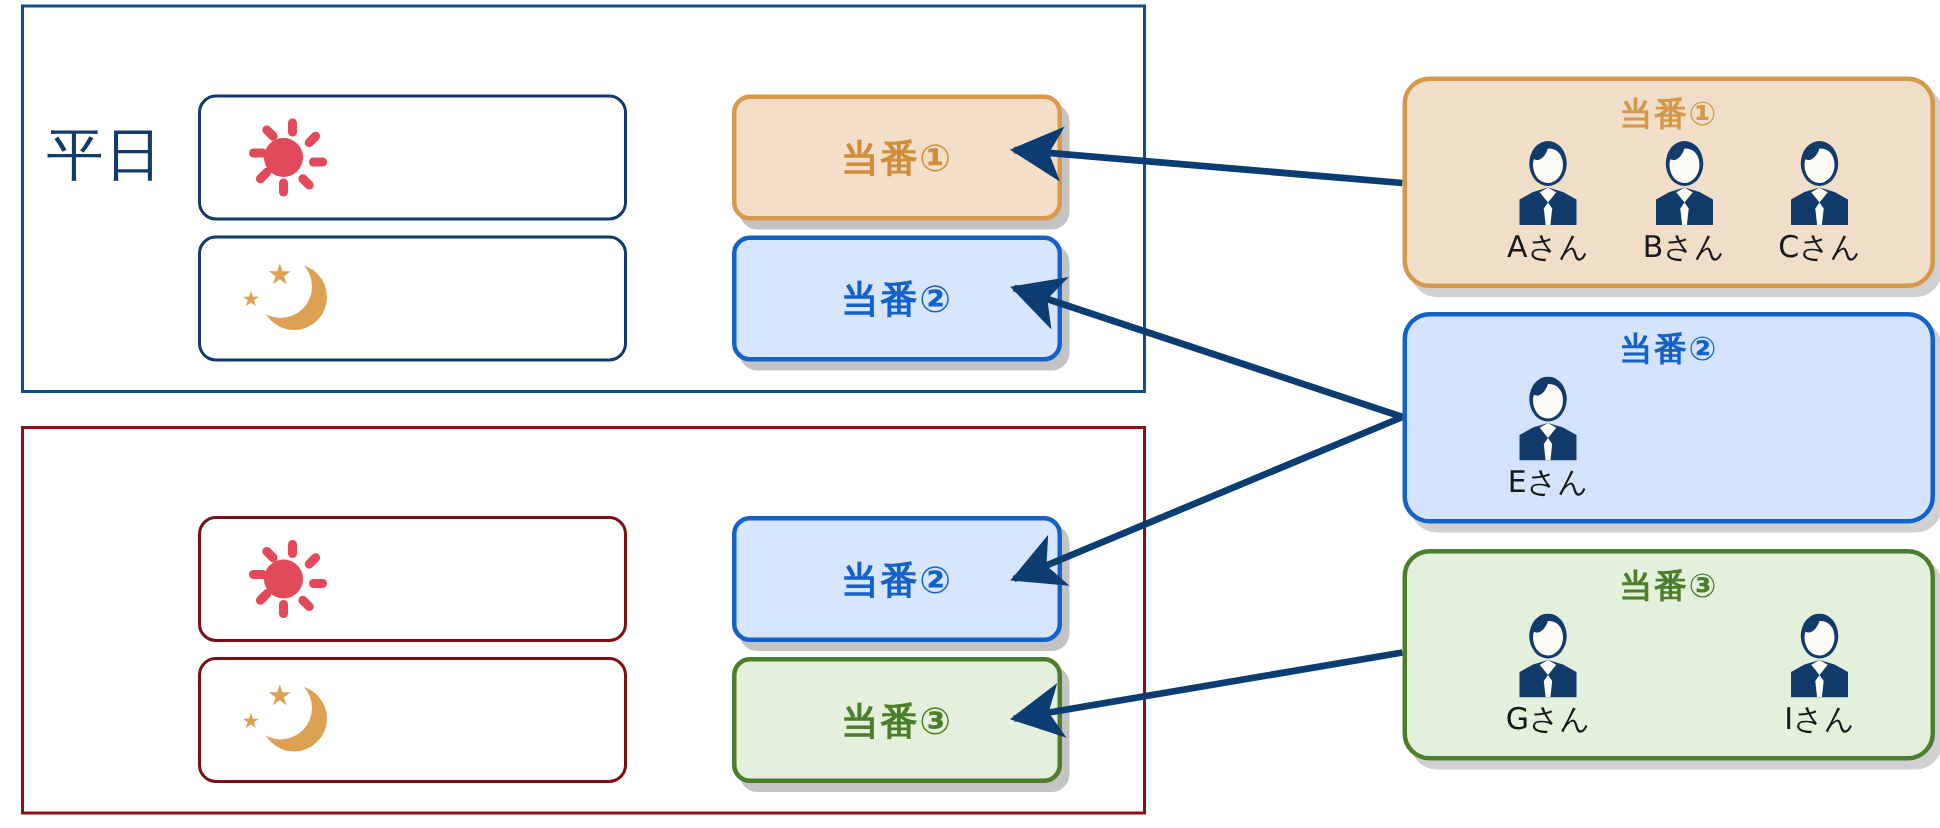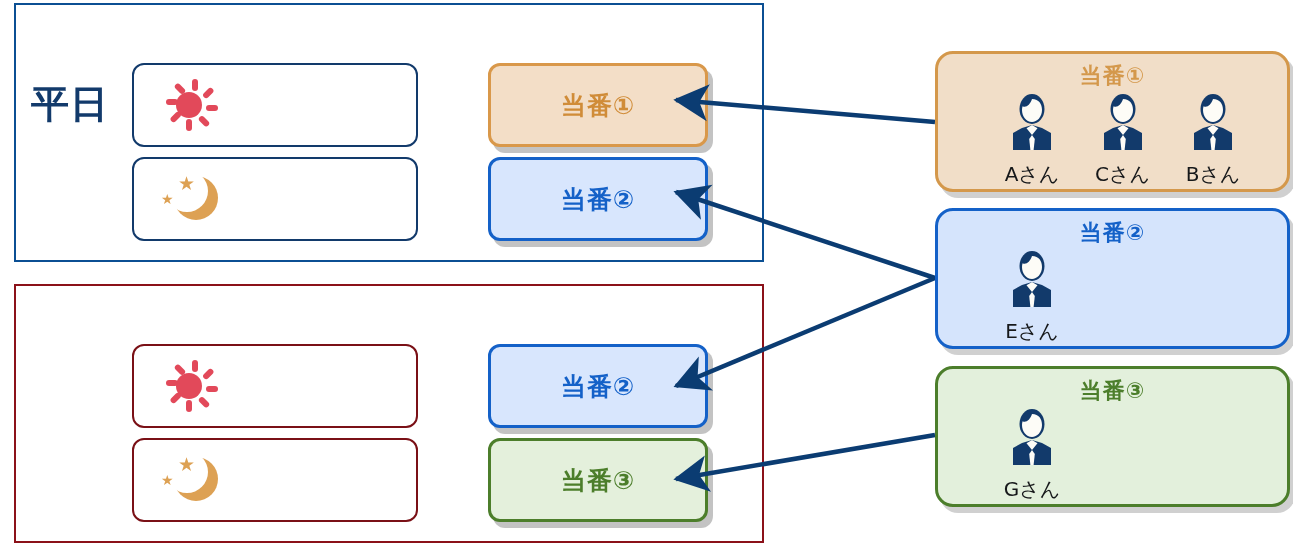--- a/index.html
+++ b/index.html
@@ -12,21 +12,21 @@
   }
   .stage{position:absolute;left:0;top:0;width:1293px;height:552px;}
 
   
   .daygroup{position:absolute;box-sizing:border-box;background:transparent;}
   .daygroup.weekday{left:14px;top:3px;width:750px;height:259px;border:2px solid #0B4F93;}
   .daygroup.holiday{left:14px;top:284px;width:750px;height:259px;border:2px solid #8B1119;}
 
   .daylabel{
     position:absolute;
-    font-size:38px;font-weight:bold;letter-spacing:1px;
+    font-size:38px;font-weight:normal;letter-spacing:1px;
     white-space:nowrap;line-height:1;
   }
   .daylabel.weekday{left:31px;top:85px;color:#123A6B;}
   .daylabel.holiday{left:31px;top:366px;color:#9B1B1B;}
 
   
   .shiftbox{
     position:absolute;box-sizing:border-box;
     width:286px;height:84px;border-radius:12px;
     background:transparent;
@@ -90,21 +90,21 @@
   }
   .team.t1 .team-title{color:#D4984B;}
   .team.t2 .team-title{color:#1461C8;}
   .team.t3 .team-title{color:#4C7E2B;}
   .team .members{
     position:absolute;left:50px;right:30px;top:40px;
     display:flex;justify-content:space-between;
   }
   .member{width:88px;display:flex;flex-direction:column;align-items:center;}
   .member .pname{
-    margin-top:11px;font-size:20px;color:#16181A;white-space:nowrap;
+    margin-top:1px;font-size:20px;color:#16181A;white-space:nowrap;
     font-family:"DejaVu Sans","Liberation Sans",sans-serif;
   }
 
   
   .arrows{position:absolute;left:0;top:0;width:1293px;height:552px;pointer-events:none;}
 </style>
 </head>
 <body>
 
 <div class="stage">
@@ -200,31 +200,31 @@
         <div class="pname">Aさん</div>
       </div>
       <div class="member">
         <svg width="46" height="56" viewBox="0 0 46 56">
           <ellipse cx="23" cy="15" rx="12.5" ry="15" fill="#123A6B"></ellipse>
           <path d="M23,5 C30,5 33,10 33,16 C33,23 28,28 23,28 C17,28 13,22 13,16 C13,14.6 13.2,13.4 13.6,12.2 C17,14 21,11 23,5 Z" fill="#FDFCF7"></path>
           <path d="M23,31 L13,34 L4,39 L4,56 L42,56 L42,39 L33,34 Z" fill="#123A6B"></path>
           <path d="M23,31 L17.5,34.2 L23,41 L28.5,34.2 Z" fill="#FDFCF7"></path>
           <path d="M23,41 L20.2,45 L21.4,56 L24.6,56 L25.8,45 Z" fill="#FDFCF7"></path>
         </svg>
+        <div class="pname">Bさん</div>
+      </div>
+      <div class="member">
+        <svg width="46" height="56" viewBox="0 0 46 56">
+          <ellipse cx="23" cy="15" rx="12.5" ry="15" fill="#123A6B"></ellipse>
+          <path d="M23,5 C30,5 33,10 33,16 C33,23 28,28 23,28 C17,28 13,22 13,16 C13,14.6 13.2,13.4 13.6,12.2 C17,14 21,11 23,5 Z" fill="#FDFCF7"></path>
+          <path d="M23,31 L13,34 L4,39 L4,56 L42,56 L42,39 L33,34 Z" fill="#123A6B"></path>
+          <path d="M23,31 L17.5,34.2 L23,41 L28.5,34.2 Z" fill="#FDFCF7"></path>
+          <path d="M23,41 L20.2,45 L21.4,56 L24.6,56 L25.8,45 Z" fill="#FDFCF7"></path>
+        </svg>
         <div class="pname">Cさん</div>
-      </div>
-      <div class="member">
-        <svg width="46" height="56" viewBox="0 0 46 56">
-          <ellipse cx="23" cy="15" rx="12.5" ry="15" fill="#123A6B"></ellipse>
-          <path d="M23,5 C30,5 33,10 33,16 C33,23 28,28 23,28 C17,28 13,22 13,16 C13,14.6 13.2,13.4 13.6,12.2 C17,14 21,11 23,5 Z" fill="#FDFCF7"></path>
-          <path d="M23,31 L13,34 L4,39 L4,56 L42,56 L42,39 L33,34 Z" fill="#123A6B"></path>
-          <path d="M23,31 L17.5,34.2 L23,41 L28.5,34.2 Z" fill="#FDFCF7"></path>
-          <path d="M23,41 L20.2,45 L21.4,56 L24.6,56 L25.8,45 Z" fill="#FDFCF7"></path>
-        </svg>
-        <div class="pname">Bさん</div>
       </div>
     </div>
   </div>
 
   <div class="team t2" style="left:935px;top:208px;">
     <div class="team-title">当番②</div>
     <div class="members">
       <div class="member">
         <svg width="46" height="56" viewBox="0 0 46 56">
           <ellipse cx="23" cy="15" rx="12.5" ry="15" fill="#123A6B"></ellipse>
@@ -244,16 +244,26 @@
       <div class="member">
         <svg width="46" height="56" viewBox="0 0 46 56">
           <ellipse cx="23" cy="15" rx="12.5" ry="15" fill="#123A6B"></ellipse>
           <path d="M23,5 C30,5 33,10 33,16 C33,23 28,28 23,28 C17,28 13,22 13,16 C13,14.6 13.2,13.4 13.6,12.2 C17,14 21,11 23,5 Z" fill="#FDFCF7"></path>
           <path d="M23,31 L13,34 L4,39 L4,56 L42,56 L42,39 L33,34 Z" fill="#123A6B"></path>
           <path d="M23,31 L17.5,34.2 L23,41 L28.5,34.2 Z" fill="#FDFCF7"></path>
           <path d="M23,41 L20.2,45 L21.4,56 L24.6,56 L25.8,45 Z" fill="#FDFCF7"></path>
         </svg>
         <div class="pname">Gさん</div>
       </div>
+      <div class="member">
+        <svg width="46" height="56" viewBox="0 0 46 56">
+          <ellipse cx="23" cy="15" rx="12.5" ry="15" fill="#123A6B"></ellipse>
+          <path d="M23,5 C30,5 33,10 33,16 C33,23 28,28 23,28 C17,28 13,22 13,16 C13,14.6 13.2,13.4 13.6,12.2 C17,14 21,11 23,5 Z" fill="#FDFCF7"></path>
+          <path d="M23,31 L13,34 L4,39 L4,56 L42,56 L42,39 L33,34 Z" fill="#123A6B"></path>
+          <path d="M23,31 L17.5,34.2 L23,41 L28.5,34.2 Z" fill="#FDFCF7"></path>
+          <path d="M23,41 L20.2,45 L21.4,56 L24.6,56 L25.8,45 Z" fill="#FDFCF7"></path>
+        </svg>
+        <div class="pname">Iさん</div>
+      </div>
     </div>
   </div>
 
 </div>
 
 </body></html>

